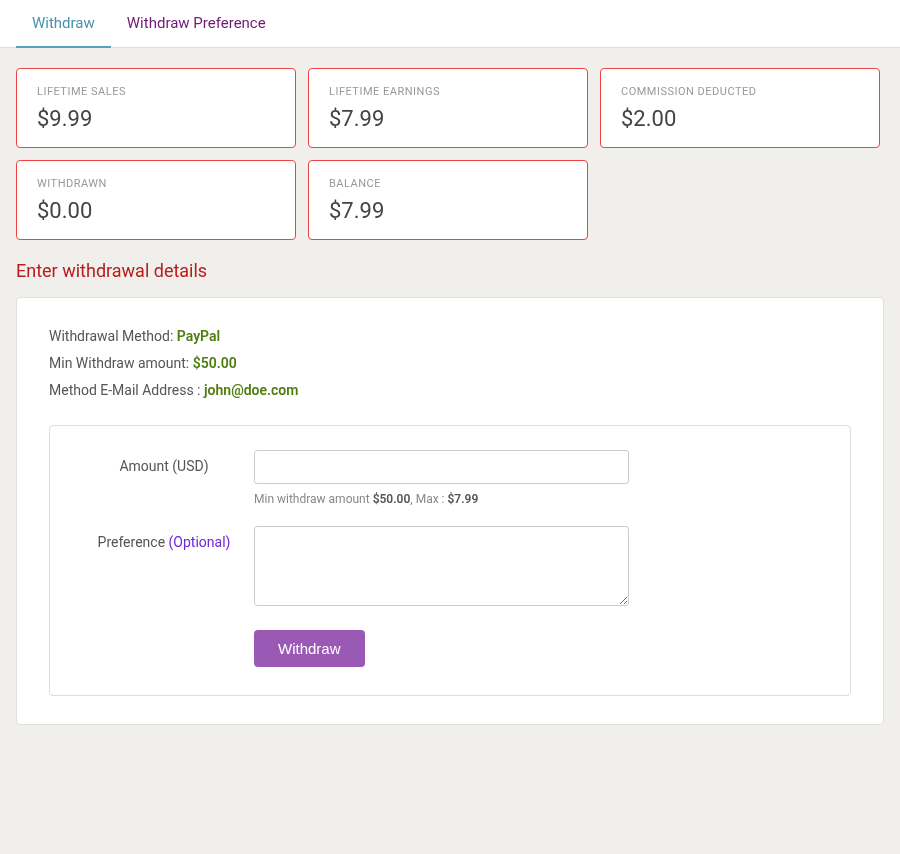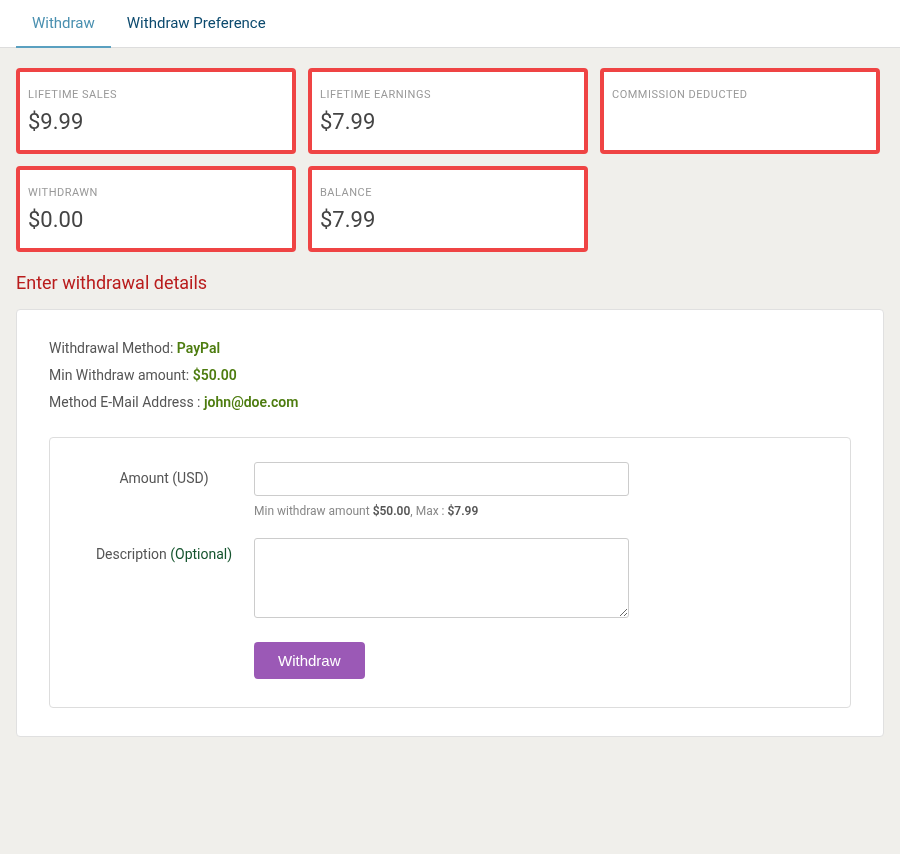--- a/index.html
+++ b/index.html
@@ -20,21 +20,21 @@
       display: flex;
       background-color: #fff;
       border-bottom: 1px solid #ddd;
       padding: 0 16px;
     }
 
     .tab {
       padding: 14px 16px;
       cursor: pointer;
       font-size: 15px;
-      color: #0c4a6e;
+      color: #701a75;
       text-decoration: none;
       border-bottom: 2px solid transparent;
       margin-bottom: -1px;
     }
 
     .tab.active {
       border-bottom: 2px solid #5aa0c0;
       color: #4a90b0;
     }
 
@@ -44,23 +44,23 @@
 
     .stats-grid {
       display: flex;
       flex-wrap: wrap;
       gap: 12px;
       margin-bottom: 12px;
     }
 
     .stat-card {
       background: #fff;
-      border: 4px solid #ef4444;
-      border-radius: 4px;
-      padding: 16px 8px;
+      border: 1px solid #ef4444;
+      border-radius: 4px;
+      padding: 16px 20px;
       min-width: 180px;
       flex: 1;
       max-width: 280px;
     }
 
     .stat-label {
       font-size: 11px;
       color: #999;
       text-transform: uppercase;
       letter-spacing: 0.5px;
@@ -127,21 +127,21 @@
 
     .form-label {
       font-size: 14px;
       color: #555;
       min-width: 180px;
       padding-top: 8px;
       text-align: center;
     }
 
     .form-label .optional {
-      color: #14532d;
+      color: #6d28d9;
       font-weight: 400;
     }
 
     .form-field {
       flex: 1;
     }
 
     .form-field input[type="text"] {
       width: 100%;
       max-width: 375px;
@@ -202,20 +202,21 @@
     <div class="stat-card">
       <div class="stat-label">LIFETIME SALES</div>
       <div class="stat-value">$9.99</div>
     </div>
     <div class="stat-card">
       <div class="stat-label">LIFETIME EARNINGS</div>
       <div class="stat-value">$7.99</div>
     </div>
     <div class="stat-card">
       <div class="stat-label">COMMISSION DEDUCTED</div>
+      <div class="stat-value">$2.00</div>
     </div>
   </div>
 
   <div class="stats-row2">
     <div class="stat-card">
       <div class="stat-label">WITHDRAWN</div>
       <div class="stat-value">$0.00</div>
     </div>
     <div class="stat-card">
       <div class="stat-label">BALANCE</div>
@@ -251,21 +252,21 @@
           <input type="text" style="">
           <div class="form-hint">
             <span>Min withdraw amount </span><strong>$50.00</strong><span>, Max : </span><strong>$7.99</strong>
           </div>
         </div>
       </div>
 
       
       <div class="form-row">
         <label class="form-label">
-          <span>Description</span>
+          <span>Preference</span>
           <span class="optional">(Optional)</span>
         </label>
         <div class="form-field">
           <textarea style=""></textarea>
         </div>
       </div>
 
       
       <button class="btn-withdraw">Withdraw</button>
 

